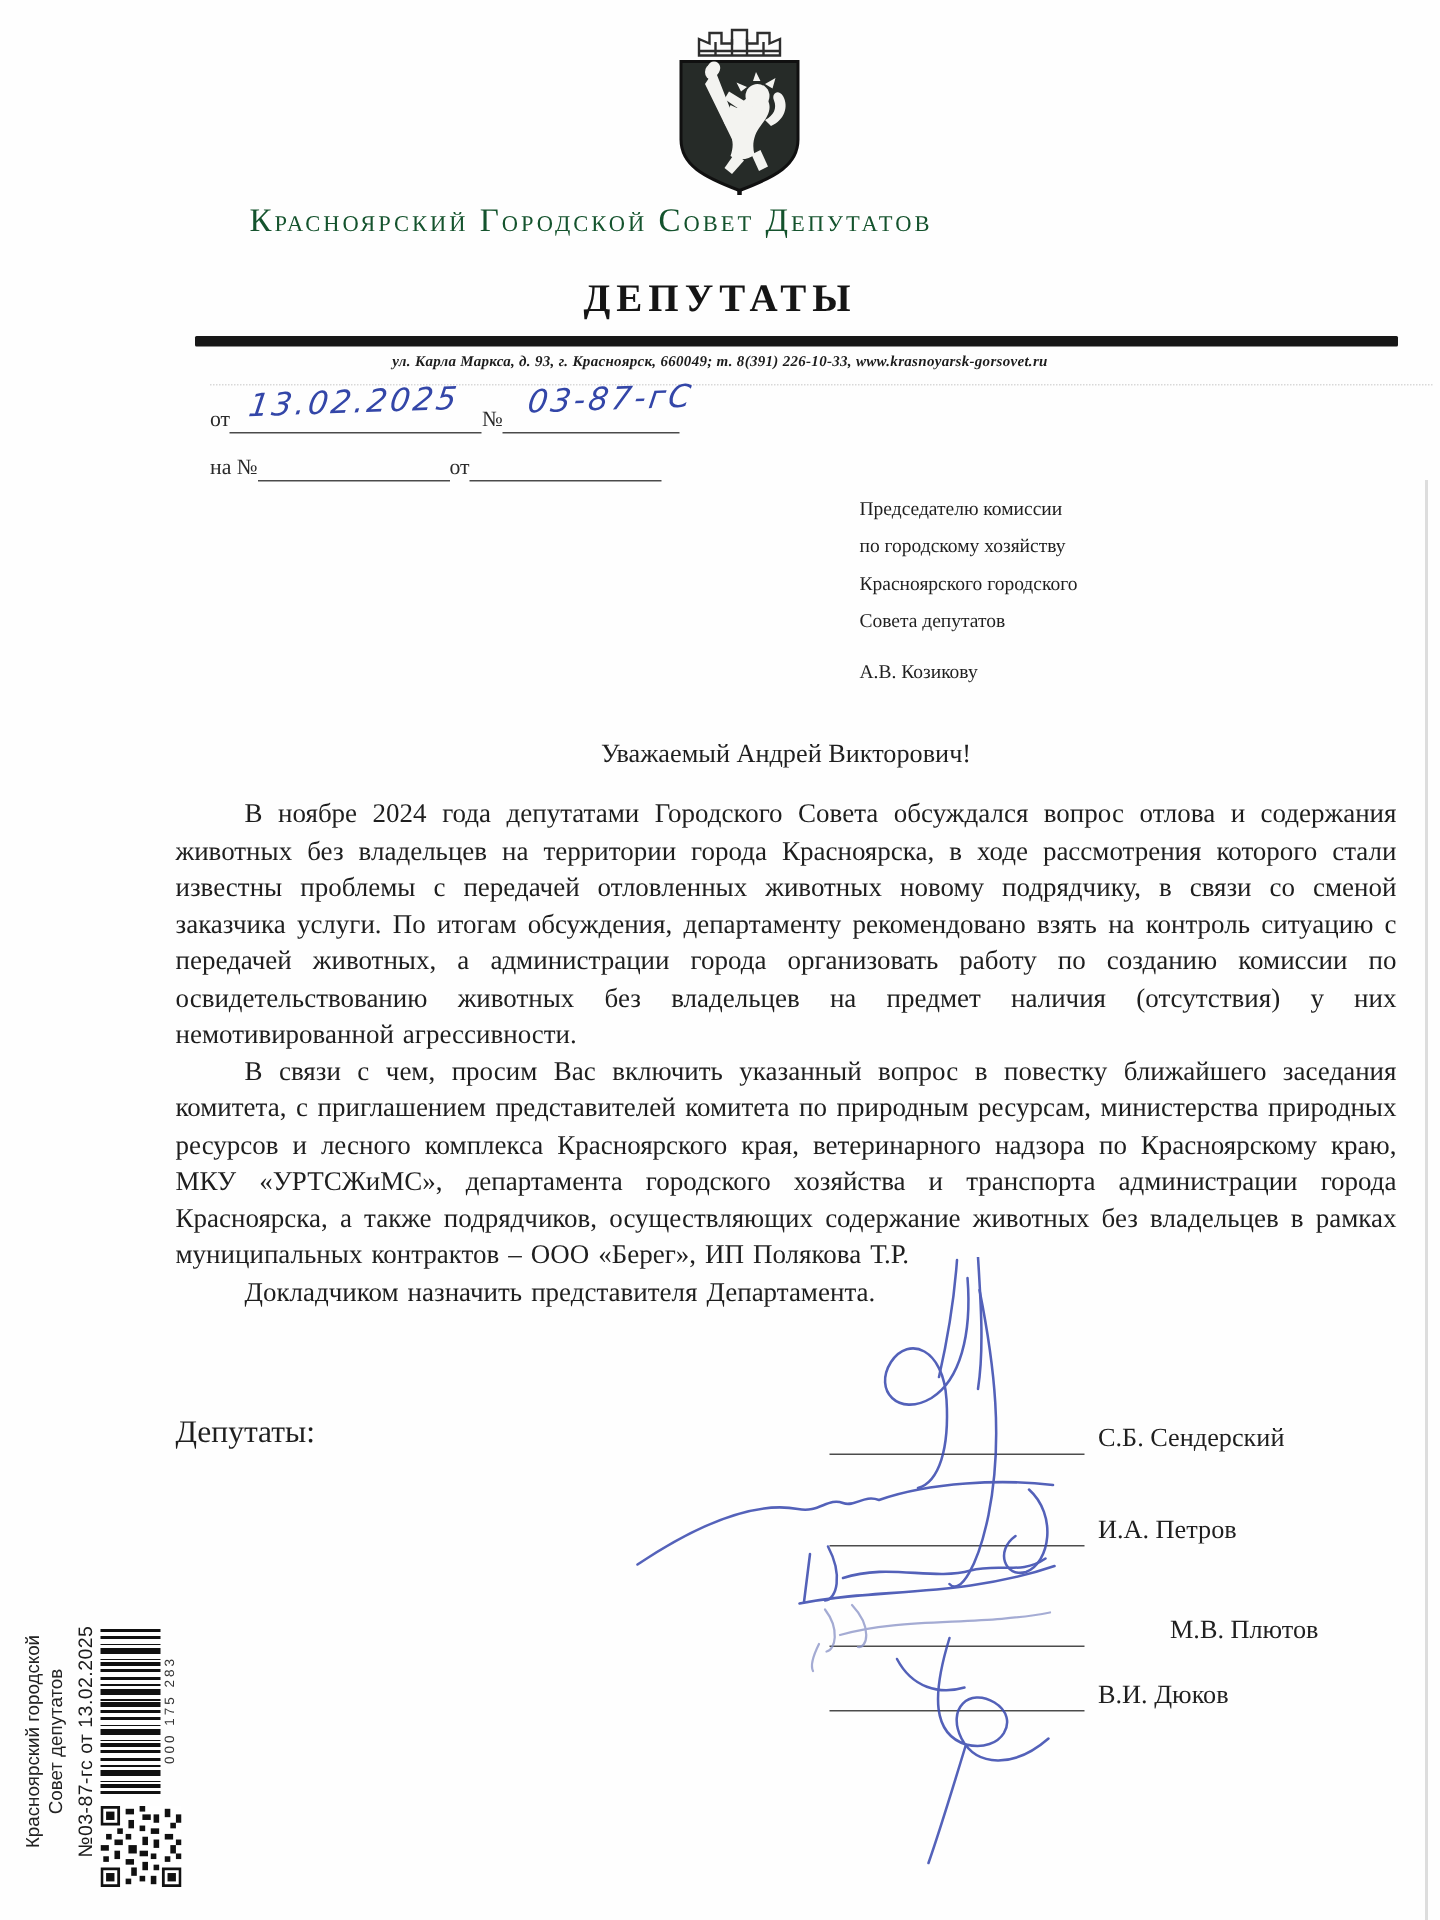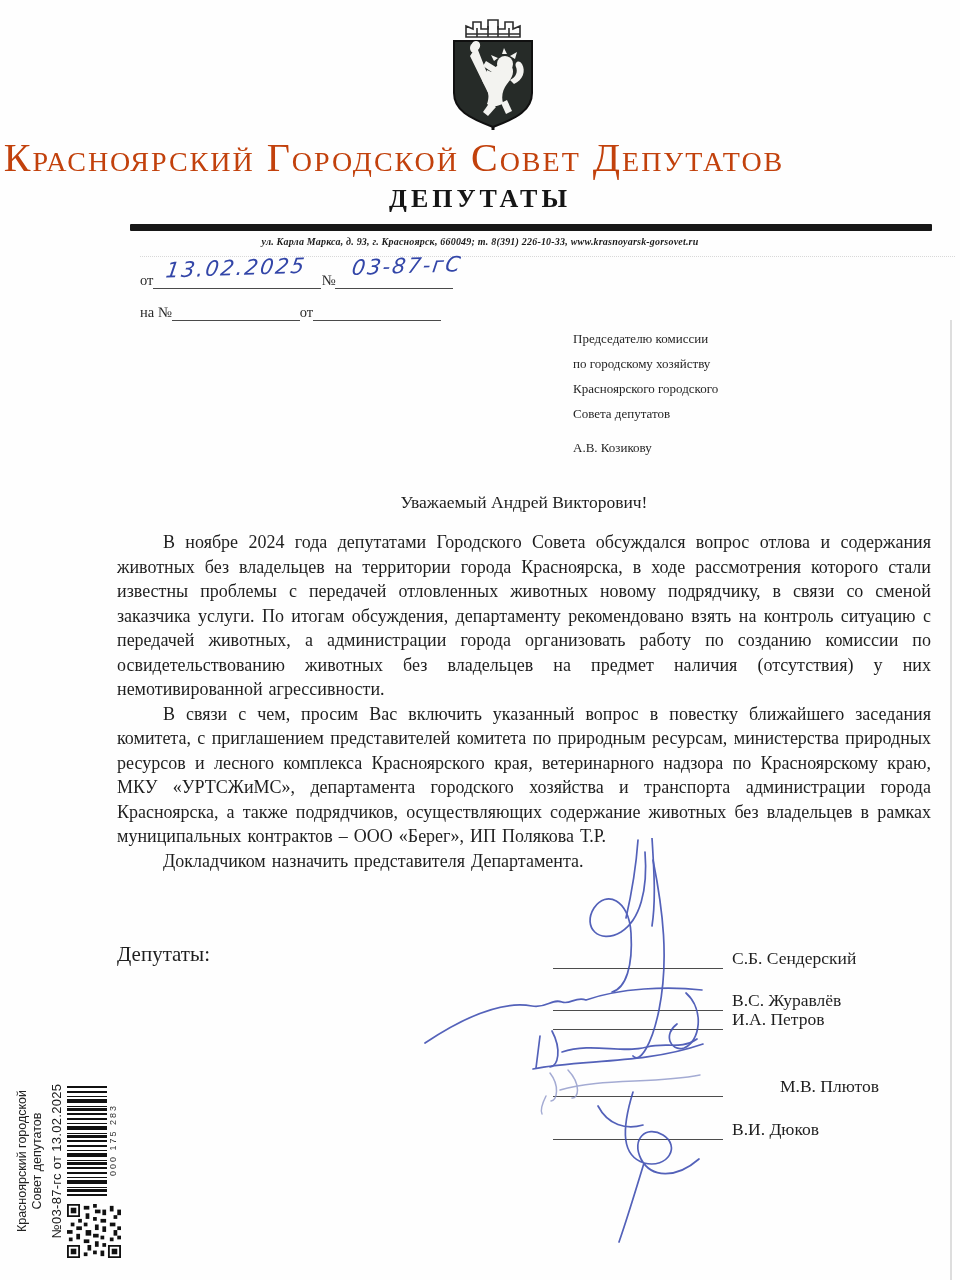--- a/index.html
+++ b/index.html
@@ -6,21 +6,21 @@
   .page{
     position:relative;width:960px;height:1280px;margin:0 auto;
     background:#fefefe;overflow:hidden;
     font-family:"Liberation Serif", serif;color:#222;
   }
   
   .emblem{position:absolute;left:432px;top:12px;width:116px;height:118px;}
   .org-title{
     position:absolute;left:0;top:134px;width:788px;text-align:center;
     font-variant:small-caps;font-family:"Liberation Serif",serif;
-    font-size:40px;letter-spacing:2px;color:#c2410c;font-weight:400;white-space:nowrap;
+    font-size:22px;letter-spacing:2px;color:#14532d;font-weight:400;white-space:nowrap;
   }
   .org-subtitle{
     position:absolute;left:0;top:184px;width:960px;text-align:center;
     font-weight:bold;font-size:26px;letter-spacing:4px;color:#151515;
   }
   .head-bar{position:absolute;left:130px;top:224px;width:802px;height:7px;background:#171717;border-radius:1px;}
   .address-line{
     position:absolute;left:0;top:236px;width:960px;text-align:center;
     font-style:italic;font-weight:bold;font-size:10px;color:#1c1c1c;letter-spacing:.2px;
   }
@@ -39,21 +39,21 @@
   .recipient .name{margin-top:9px;}
   
   .salutation{position:absolute;left:117px;top:492px;width:814px;text-align:center;font-size:17.5px;color:#1f1f1f;}
   .body-text{
     position:absolute;left:117px;top:530px;width:814px;
     font-size:18px;line-height:24.5px;color:#1e1e1e;text-align:justify;word-spacing:1.5px;
   }
   .body-text p{margin:0;text-indent:46px;}
   
   .sig-label{position:absolute;left:117px;top:942px;font-size:21px;color:#1f1f1f;}
-  .sig-row{position:absolute;left:553px;display:flex;align-items:flex-end;height:22px;}
+  .sig-row{position:absolute;left:553px;display:flex;align-items:center;height:22px;}
   .sig-line{width:170px;border-bottom:1.5px solid #4c4c4c;height:100%;}
   .sig-name{margin-left:9px;font-size:17.5px;color:#1f1f1f;white-space:nowrap;}
   .sig-ink{position:absolute;left:400px;top:838px;width:360px;height:430px;pointer-events:none;}
   
   .reg-wrap{position:absolute;left:10px;top:1052px;width:118px;height:218px;}
   .reg-inner{
     position:absolute;left:0;top:218px;width:218px;height:118px;
     transform:rotate(-90deg);transform-origin:top left;
     font-family:"Liberation Sans",sans-serif;color:#1a1a1a;
   }
@@ -136,24 +136,20 @@
     <p>В ноябре 2024 года депутатами Городского Совета обсуждался вопрос отлова и содержания животных без владельцев на территории города Красноярска, в ходе рассмотрения которого стали известны проблемы с передачей отловленных животных новому подрядчику, в связи со сменой заказчика услуги. По итогам обсуждения, департаменту рекомендовано взять на контроль ситуацию с передачей животных, а администрации города организовать работу по созданию комиссии по освидетельствованию животных без владельцев на предмет наличия (отсутствия) у них немотивированной агрессивности.</p>
     <p>В связи с чем, просим Вас включить указанный вопрос в повестку ближайшего заседания комитета, с приглашением представителей комитета по природным ресурсам, министерства природных ресурсов и лесного комплекса Красноярского края, ветеринарного надзора по Красноярскому краю, МКУ «УРТСЖиМС», департамента городского хозяйства и транспорта администрации города Красноярска, а также подрядчиков, осуществляющих содержание животных без владельцев в рамках муниципальных контрактов – ООО «Берег», ИП Полякова Т.Р.</p>
     <p>Докладчиком назначить представителя Департамента.</p>
   </div>
 
   <div class="sig-label">Депутаты:</div>
 
   <div class="sig-row" style="top:947px;">
     <div class="sig-line"></div>
     <span class="sig-name">С.Б. Сендерский</span>
-  </div>
-  <div class="sig-row" style="top:989px;">
-    <div class="sig-line"></div>
-    <span class="sig-name">В.С. Журавлёв</span>
   </div>
   <div class="sig-row" style="top:1008px;">
     <div class="sig-line"></div>
     <span class="sig-name">И.А. Петров</span>
   </div>
   <div class="sig-row" style="top:1075px;gap:48px;">
     <div class="sig-line"></div>
     <span class="sig-name">М.В. Плютов</span>
   </div>
   <div class="sig-row" style="top:1118px;">

